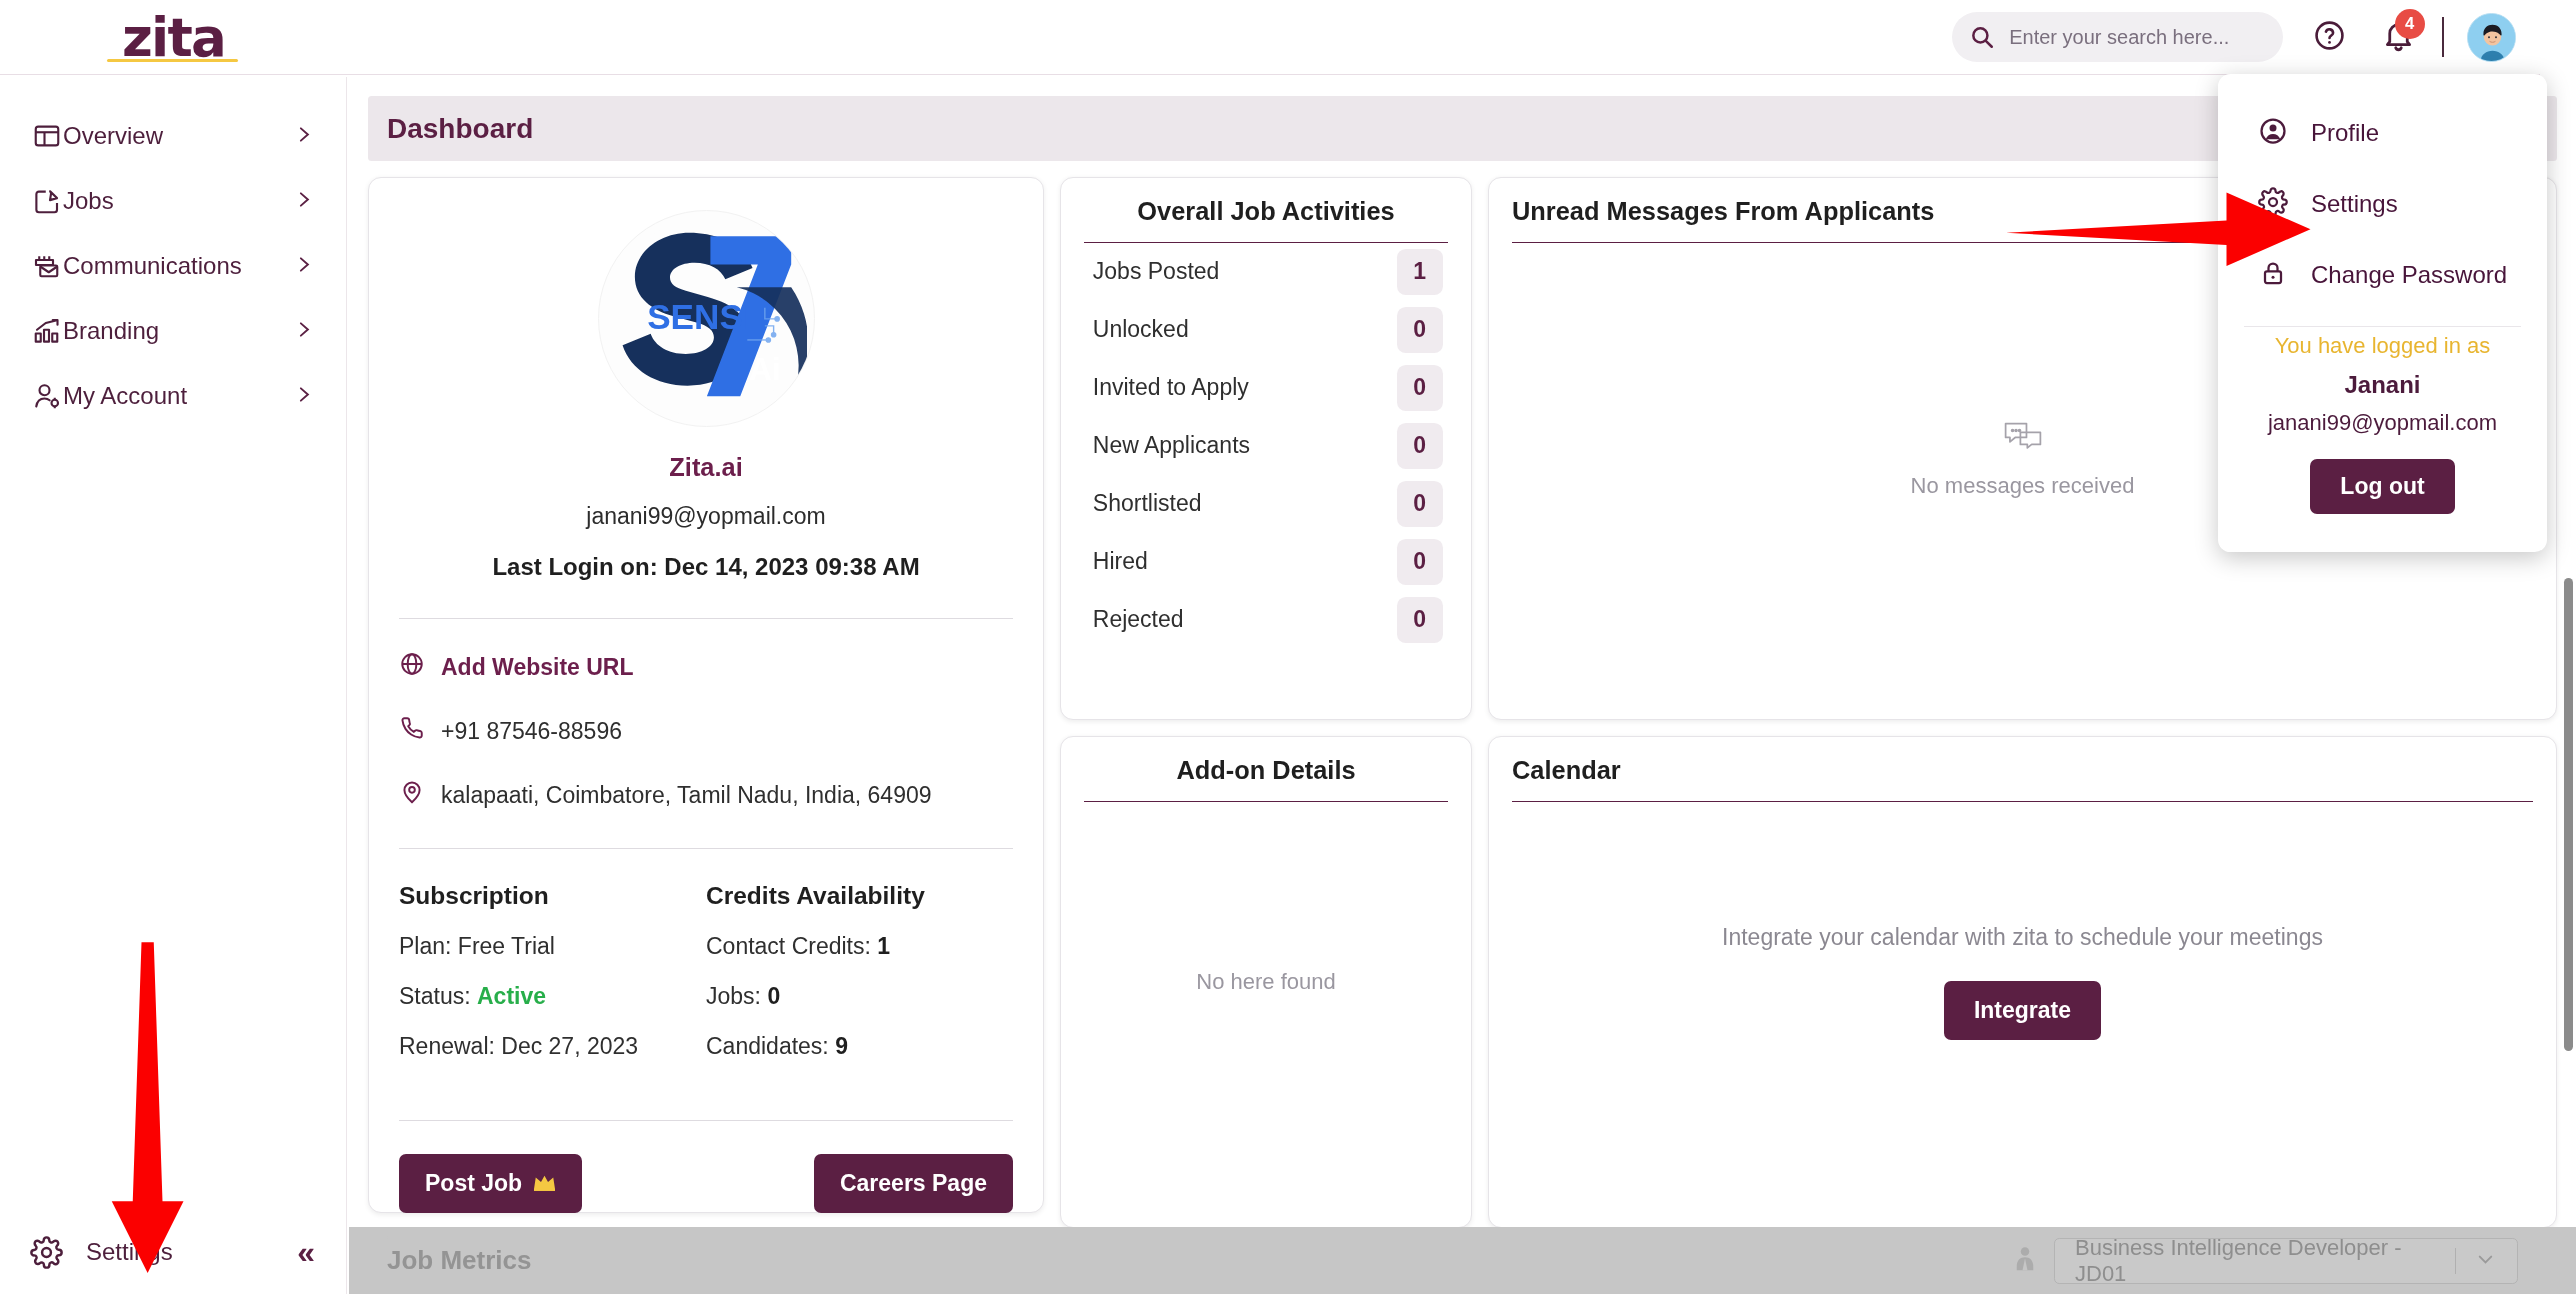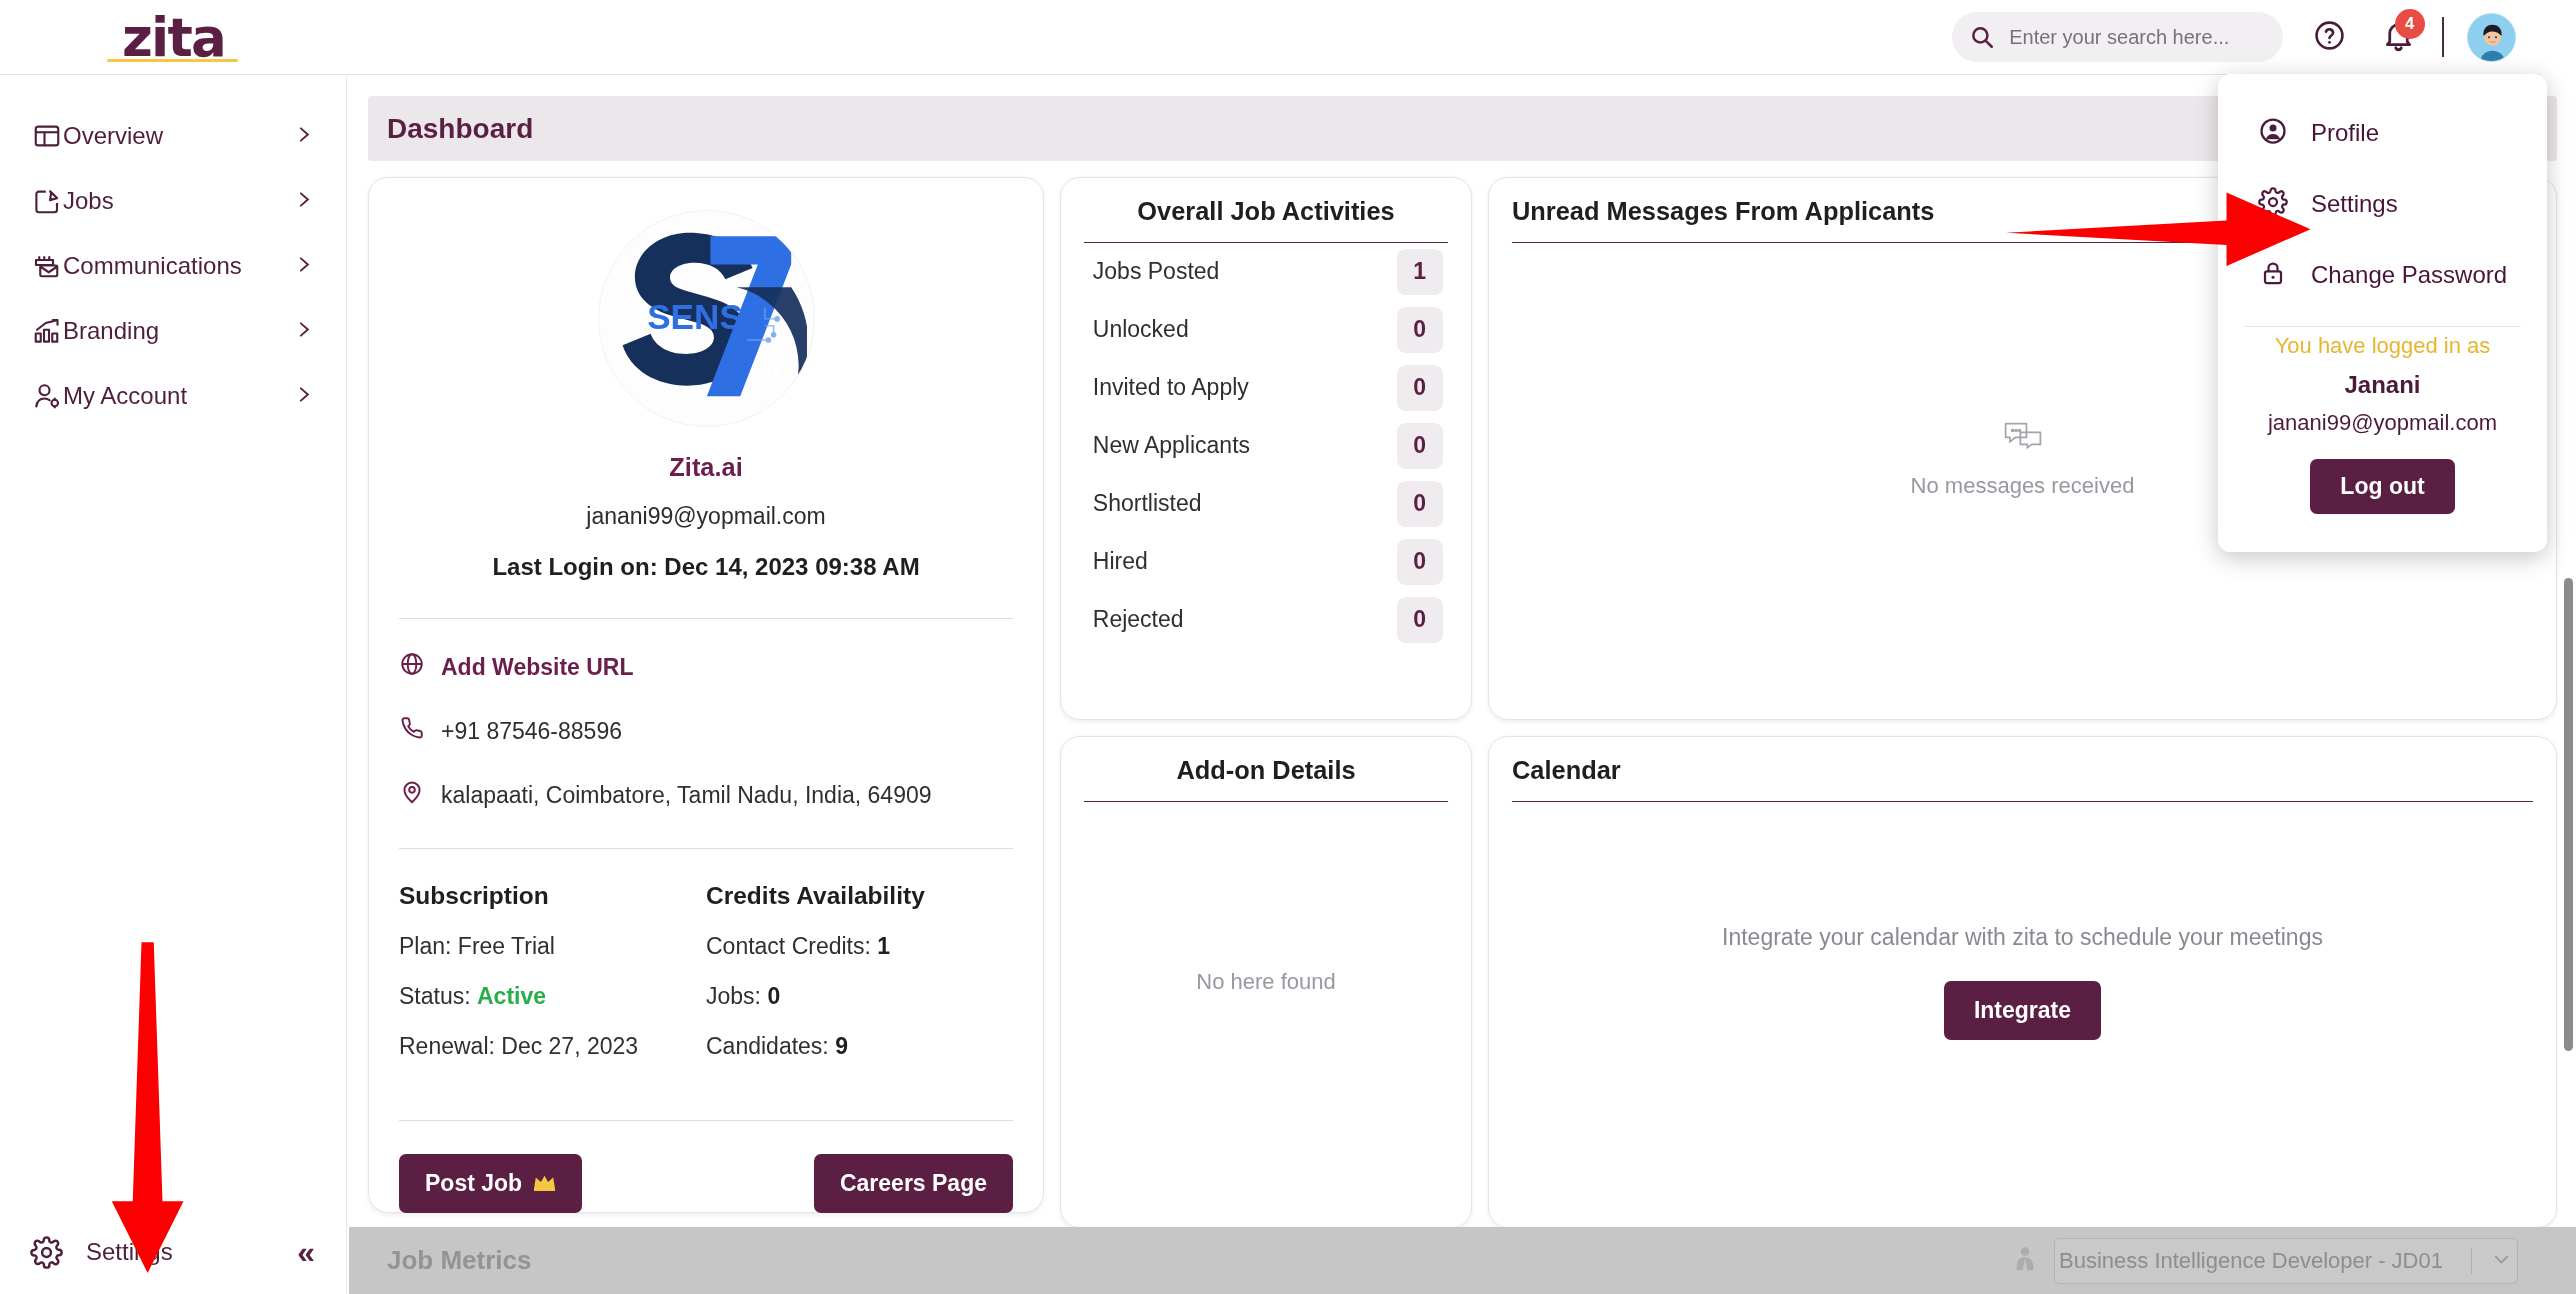--- a/index.html
+++ b/index.html
@@ -106,21 +106,21 @@
 
   .grid {
     display: flex; gap: 16px; padding: 16px 19px 0 19px;
     height: 1067px;
   }
   .col-left  { width: 676px; }
   .col-mid   { width: 412px; display: flex; flex-direction: column; gap: 16px; }
   .col-right { flex: 1; display: flex; flex-direction: column; gap: 16px; }
 
   .card {
-    background: #fff; border: 0.9px solid #e6e4e8; border-radius: 20px;
+    background: #fff; border: 0.9px solid #e6e4e8; border-radius: 13px;
     box-shadow: 0 1.8px 5.3px rgba(0,0,0,.07);
   }
 
   
   .profile-card { height: 1036px; padding: 24.5px 30px 0 30px; }
   .logo-circle {
     width: 217px; height: 217px; border-radius: 50%;
     margin: 7px auto 0 auto; background: #fdfdfd;
     border: 0.9px solid #f2f2f2;
     display: flex; align-items: center; justify-content: center;
@@ -215,21 +215,21 @@
     margin: 0 19px; background: #c6c6c6; width: 100%;
     display: flex; align-items: center; border-radius: 5.3px 5.3px 0 0;
     height: 53px;
   }
   .metrics-title { font-size: 26px; font-weight: 700; color: #949494; }
   .metrics-right { margin-left: auto; display: flex; align-items: center; gap: 14px; }
   .person-ico { opacity: .45; }
   .job-select {
     width: 464px; height: 46px; border: 0.9px solid #b4b4b4; border-radius: 5.3px;
     background: #c9c9c9; display: flex; align-items: center;
-    padding: 0 4px; gap: 18px;
+    padding: 0 20px; gap: 18px;
   }
   .job-select-text { font-size: 22px; color: #8e8e8e; flex: 1; }
   .job-sep { width: 0.9px; height: 26px; background: #b0b0b0; }
   .job-chev { color: #9a9a9a; font-size: 17.5px; }
 
   
   .user-menu {
     position: absolute; left: 2218px; top: 74px;
     width: 329px; height: 478px;
     background: #ffffff; border-radius: 12.3px;

